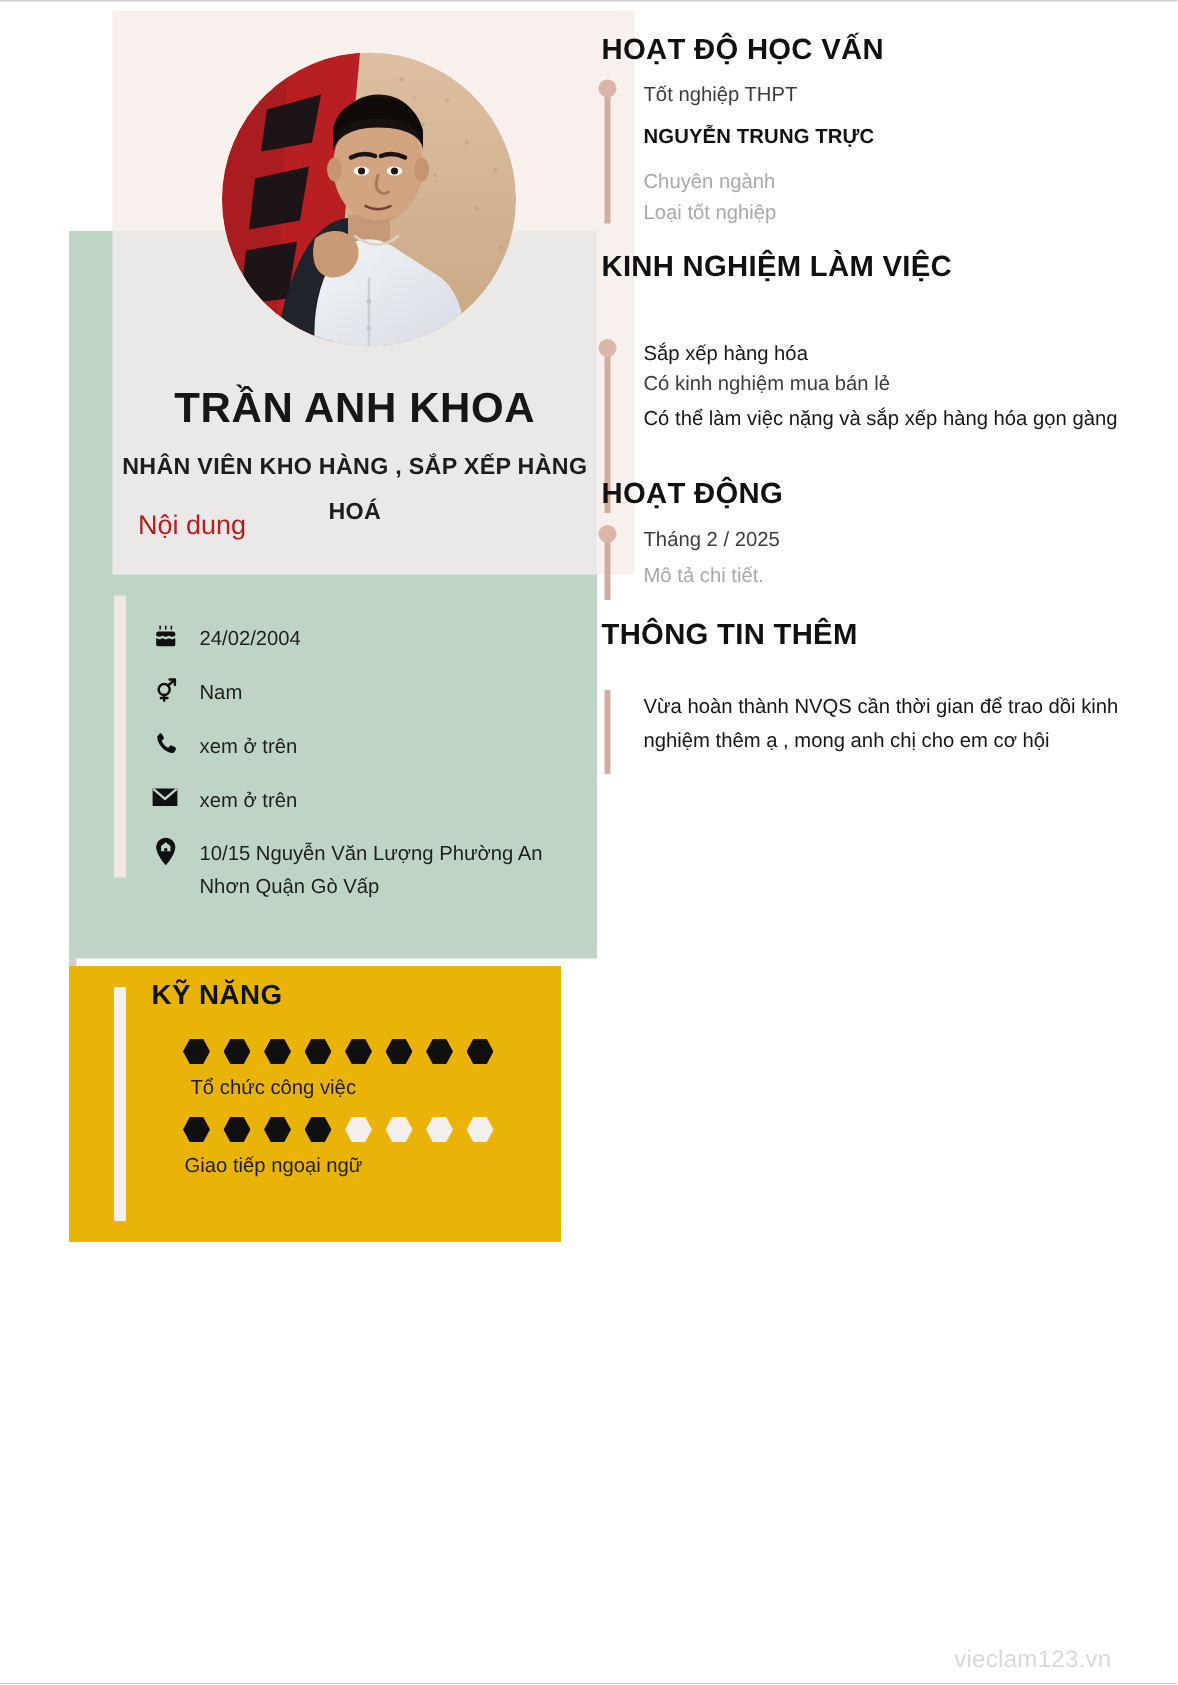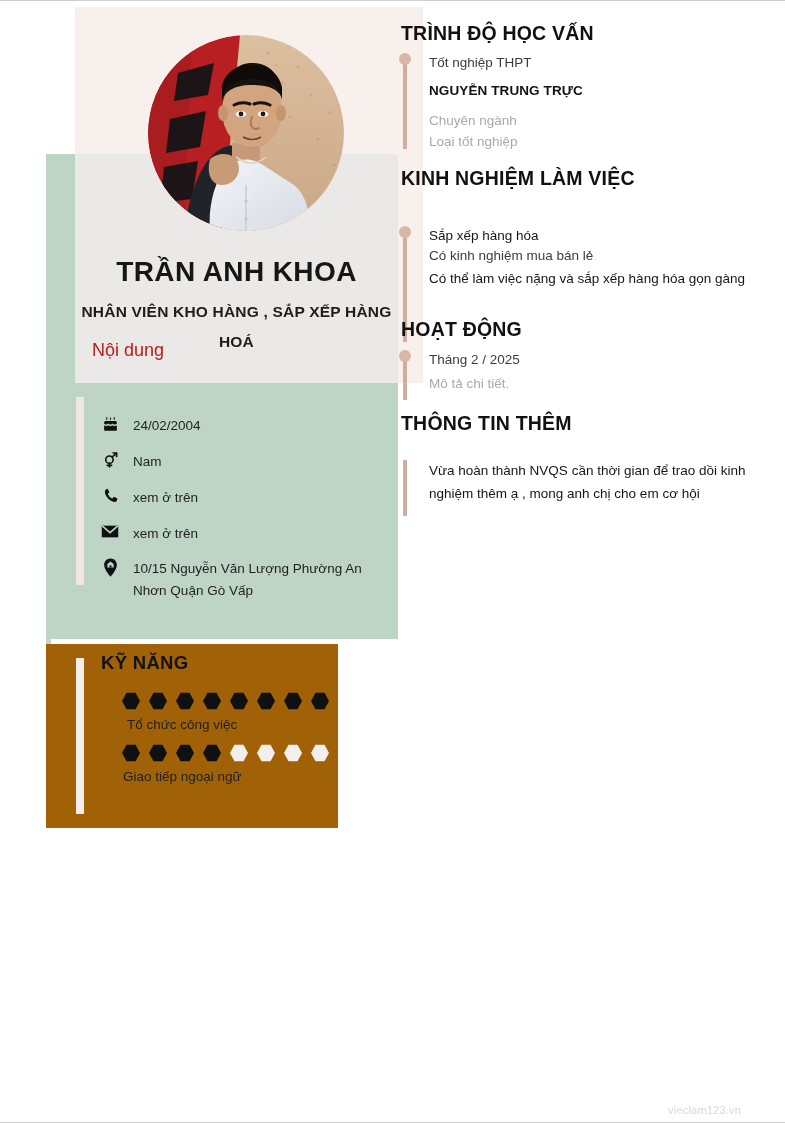--- a/index.html
+++ b/index.html
@@ -155,23 +155,23 @@
     color: #1f1f1f;
     line-height: 1.62;
     padding-top: 1px;
   }
 
   
   .skills-section {
     position: absolute;
     left: 0;
     top: 637px;
-    width: 292px;
+    width: 328px;
     height: 184px;
-    background: #a16207;
+    background: #eab308;
   }
   .skills-accent {
     position: absolute;
     left: 30px;
     top: 14px;
     width: 8px;
     height: 156px;
     background: #f7efec;
   }
   .skills-title {
@@ -242,21 +242,21 @@
   .t-strong   { font-size: 13.5px; color: #121212; font-weight: bold; letter-spacing: 0.1px; }
   .t-muted    { font-size: 13.5px; color: #a9a9a9; }
   .t-normal   { font-size: 13.5px; color: #161616; }
   .t-just     { font-size: 13.5px; color: #161616; text-align: justify; }
   .t-wide     { font-size: 13.5px; color: #161616; line-height: 1.72; }
 
   .watermark {
     position: absolute;
     right: 44px;
     bottom: 6px;
-    font-size: 11px;
+    font-size: 16px;
     color: #d8d8d8;
     letter-spacing: 0.2px;
   }
 </style>
 </head>
 <body>
 
 <div class="page">
 
   <div class="left-col">
@@ -450,21 +450,21 @@
         </div>
         <div class="skill-label">Giao tiếp ngoại ngữ</div>
       </div>
     </div>
 
   </div>
 
   <div class="right-col">
 
     <div class="sec" style="margin-top:22px;">
-      <div class="sec-head">TRÌNH ĐỘ HỌC VẤN</div>
+      <div class="sec-head">HOẠT ĐỘ HỌC VẤN</div>
       <div class="sec-body" style="margin-top:9px; padding-bottom:8px;">
         <div class="tl-bar" style="top:4px; height:92px;"></div>
         <div class="tl-dot" style="top:0px;"></div>
         <p class="line t-date">Tốt nghiệp THPT</p>
         <p class="line t-strong" style="margin-top:7px;">NGUYỄN TRUNG TRỰC</p>
         <p class="line t-muted" style="margin-top:9px;">Chuyên ngành</p>
         <p class="line t-muted">Loại tốt nghiệp</p>
       </div>
     </div>
 

